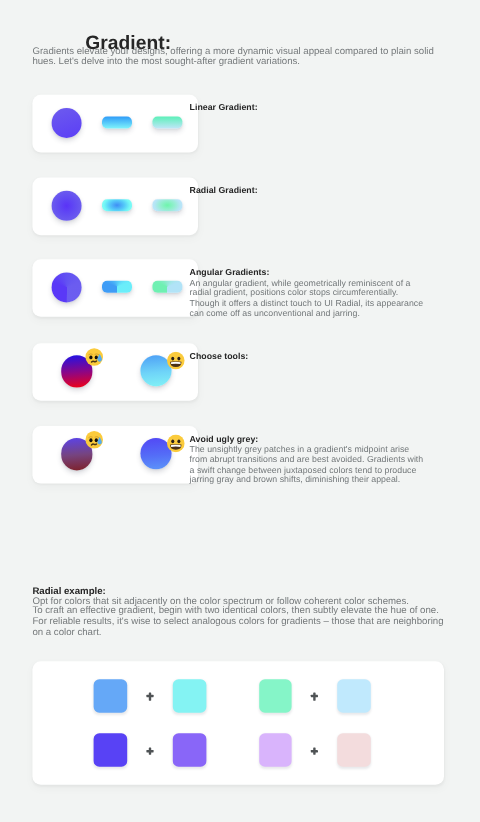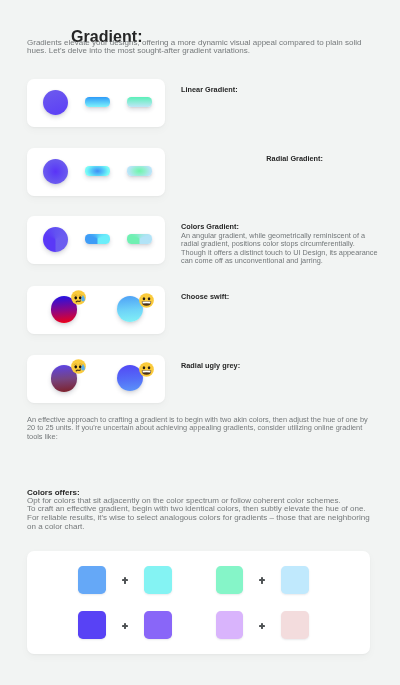--- a/index.html
+++ b/index.html
@@ -11,21 +11,21 @@
   
   .h-title{position:absolute;left:27px;top:27.5px;font-size:16px;font-weight:bold;
            color:#262626;letter-spacing:0.05px;margin-left:44px;}
   .h-sub{position:absolute;left:27px;top:38.5px;width:340px;font-size:8.02px;
          line-height:8.4px;color:#75797b;letter-spacing:0.0px;}
 
   
   .card{position:absolute;left:27px;width:138px;background:#ffffff;border-radius:7px;
         box-shadow:0 1px 2px rgba(20,30,40,0.035), 0 3px 8px rgba(20,30,40,0.03);}
 
-  .txt{position:absolute;left:181px;}
+  .txt{position:absolute;left:158px;}
   .sec-title{font-size:7.3px;font-weight:bold;color:#262626;line-height:9px;letter-spacing:0.02px;}
   .sec-body{font-size:7.3px;line-height:8.6px;color:#727779;letter-spacing:0.02px;margin-top:0.6px;}
 
   
   .circ{position:absolute;border-radius:50%;}
   .pill{position:absolute;border-radius:4.2px;}
   .sh{box-shadow:0 2.5px 4.5px rgba(40,50,70,0.17), 0 0.5px 1.5px rgba(40,50,70,0.10);}
 
   
   .emo{position:absolute;width:15px;height:15px;}
@@ -64,32 +64,32 @@
   </div>
   <div class="txt" style="top:85px;width:146px;">
     <div class="sec-title">Linear Gradient:</div>
   </div>
 
   <div class="card" style="top:148px;height:48px;">
     <div class="circ sh" style="left:16px;top:11px;width:25px;height:25px;background:radial-gradient(circle closest-side at 50% 50%,#5a33f7 0%,#6048f3 48%,#6b5bee 100%);"></div>
     <div class="pill sh" style="left:57.5px;top:17.9px;width:25.2px;height:10.6px;background:radial-gradient(ellipse 58% 92% at 50% 50%,#3f8ef5 0%,#54c8f9 42%,#74f9f6 75%,#8ffbf4 100%);"></div>
     <div class="pill sh" style="left:99.5px;top:17.9px;width:25.2px;height:10.6px;background:radial-gradient(ellipse 58% 92% at 50% 50%,#6df5ab 0%,#95eed1 42%,#b6e5f6 75%,#c3e5fc 100%);"></div>
   </div>
-  <div class="txt" style="top:154px;width:142px;text-align:right;">
+  <div class="txt" style="top:154px;width:142px;">
     <div class="sec-title">Radial Gradient:</div>
   </div>
 
   <div class="card" style="top:216px;height:48px;">
     <div class="circ sh" style="left:16px;top:11px;width:25px;height:25px;background:conic-gradient(from 0deg at 50% 50%,#6252f2 0deg,#6b5cf0 70deg,#6c5df0 179deg,#5a38f7 181deg,#5a38f7 290deg,#6252f2 360deg);"></div>
     <div class="pill sh" style="left:57.5px;top:17.9px;width:25.2px;height:10.6px;background:conic-gradient(from 0deg at 50% 50%,#53c6f8 0deg,#6aedfa 70deg,#6beffa 179deg,#3e9cf6 181deg,#3e9cf6 290deg,#53c6f8 360deg);"></div>
     <div class="pill sh" style="left:99.5px;top:17.9px;width:25.2px;height:10.6px;background:conic-gradient(from 0deg at 50% 50%,#93e9d5 0deg,#b1e3f7 70deg,#b2e3f7 179deg,#6ff0b2 181deg,#6ff0b2 290deg,#93e9d5 360deg);"></div>
   </div>
   <div class="txt" style="top:222px;width:197px;">
-    <div class="sec-title">Colors Gradient:</div>
-    <div class="sec-body">An angular gradient, while geometrically reminiscent of a radial gradient, positions color stops circumferentially. Though it offers a distinct touch to UI Design, its appearance can come off as unconventional and jarring.</div>
+    <div class="sec-title">Angular Gradients:</div>
+    <div class="sec-body">An angular gradient, while geometrically reminiscent of a radial gradient, positions color stops circumferentially. Though it offers a distinct touch to UI Radial, its appearance can come off as unconventional and jarring.</div>
   </div>
 
   <div class="card" style="top:286px;height:48px;">
     <div class="circ sh" style="left:23.6px;top:10.4px;width:26.3px;height:26.3px;background:linear-gradient(175deg,#1d13e9 0%,#8c0686 52%,#f30012 100%);"></div>
     <div class="emo anxious" style="left:44.2px;top:4.3px;">
         <svg viewBox="0 0 36 36" width="15" height="15">
           <circle cx="18" cy="18" r="17.6" fill="#fbcb3c"></circle>
           <path d="M7.2 13.2 Q10.6 10.2 14.2 12.4" stroke="#cf9c28" stroke-width="1.7" fill="none" stroke-linecap="round"></path>
           <path d="M19.6 12.4 Q23.4 10.2 27.0 13.2" stroke="#cf9c28" stroke-width="1.7" fill="none" stroke-linecap="round"></path>
           <ellipse cx="11.4" cy="18.8" rx="3.2" ry="3.9" fill="#15100c"></ellipse>
@@ -103,21 +103,21 @@
         <svg viewBox="0 0 36 36" width="15" height="15">
           <circle cx="18" cy="18" r="17.6" fill="#fbcb3c"></circle>
           <ellipse cx="11.9" cy="13.9" rx="3.0" ry="3.7" fill="#2a2018"></ellipse>
           <ellipse cx="24.1" cy="13.9" rx="3.0" ry="3.7" fill="#2a2018"></ellipse>
           <path d="M6.6 20.4 Q18 18.6 29.4 20.4 Q29.4 30.8 18 30.8 Q6.6 30.8 6.6 20.4Z" fill="#4a3118"></path>
           <path d="M8.5 21.2 Q18 19.7 27.5 21.2 L27.5 25.0 Q18 23.8 8.5 25.0 Z" fill="#ffffff"></path>
         </svg>
       </div>
   </div>
   <div class="txt" style="top:292px;width:195px;">
-    <div class="sec-title">Choose swift:</div>
+    <div class="sec-title">Choose tools:</div>
   </div>
 
   <div class="card" style="top:355px;height:48px;">
     <div class="circ sh" style="left:23.6px;top:10.4px;width:26.3px;height:26.3px;background:linear-gradient(175deg,#5b43ea 0%,#76447f 52%,#7e2028 100%);"></div>
     <div class="emo anxious" style="left:44.2px;top:4.3px;">
         <svg viewBox="0 0 36 36" width="15" height="15">
           <circle cx="18" cy="18" r="17.6" fill="#fbcb3c"></circle>
           <path d="M7.2 13.2 Q10.6 10.2 14.2 12.4" stroke="#cf9c28" stroke-width="1.7" fill="none" stroke-linecap="round"></path>
           <path d="M19.6 12.4 Q23.4 10.2 27.0 13.2" stroke="#cf9c28" stroke-width="1.7" fill="none" stroke-linecap="round"></path>
           <ellipse cx="11.4" cy="18.8" rx="3.2" ry="3.9" fill="#15100c"></ellipse>
@@ -131,26 +131,26 @@
         <svg viewBox="0 0 36 36" width="15" height="15">
           <circle cx="18" cy="18" r="17.6" fill="#fbcb3c"></circle>
           <ellipse cx="11.9" cy="13.9" rx="3.0" ry="3.7" fill="#2a2018"></ellipse>
           <ellipse cx="24.1" cy="13.9" rx="3.0" ry="3.7" fill="#2a2018"></ellipse>
           <path d="M6.6 20.4 Q18 18.6 29.4 20.4 Q29.4 30.8 18 30.8 Q6.6 30.8 6.6 20.4Z" fill="#4a3118"></path>
           <path d="M8.5 21.2 Q18 19.7 27.5 21.2 L27.5 25.0 Q18 23.8 8.5 25.0 Z" fill="#ffffff"></path>
         </svg>
       </div>
   </div>
   <div class="txt" style="top:361px;width:196px;">
-    <div class="sec-title">Radial ugly grey:</div>
+    <div class="sec-title">Avoid ugly grey:</div>
+    <div class="sec-body">The unsightly grey patches in a gradient's midpoint arise from abrupt transitions and are best avoided. Gradients with a swift change between juxtaposed colors tend to produce jarring gray and brown shifts, diminishing their appeal.</div>
   </div>
 
-  <div class="advice" style="top:415.5px;">An effective approach to crafting a gradient is to begin with two akin colors, then adjust the hue of one by 20 to 25 units. If you're uncertain about achieving appealing gradients, consider utilizing online gradient tools like:</div>
 
-  <div class="ce-title" style="top:487.5px;">Colors offers:</div>
+  <div class="ce-title" style="top:487.5px;">Radial example:</div>
   <div class="ce-body" style="top:496.5px;">
     <div>Opt for colors that sit adjacently on the color spectrum or follow coherent color schemes.</div>
     <div>To craft an effective gradient, begin with two identical colors, then subtly elevate the hue of one.</div>
     <div>For reliable results, it's wise to select analogous colors for gradients – those that are neighboring</div>
     <div>on a color chart.</div>
   </div>
 
   <div class="bigcard" style="top:551px;width:343px;height:103px;">
     <div class="sw" style="left: 51.2px; top: 15px; background: rgb(101, 168, 247);"></div>
     <div class="plus" style="left:94.7px;top:26.2px;"></div>

